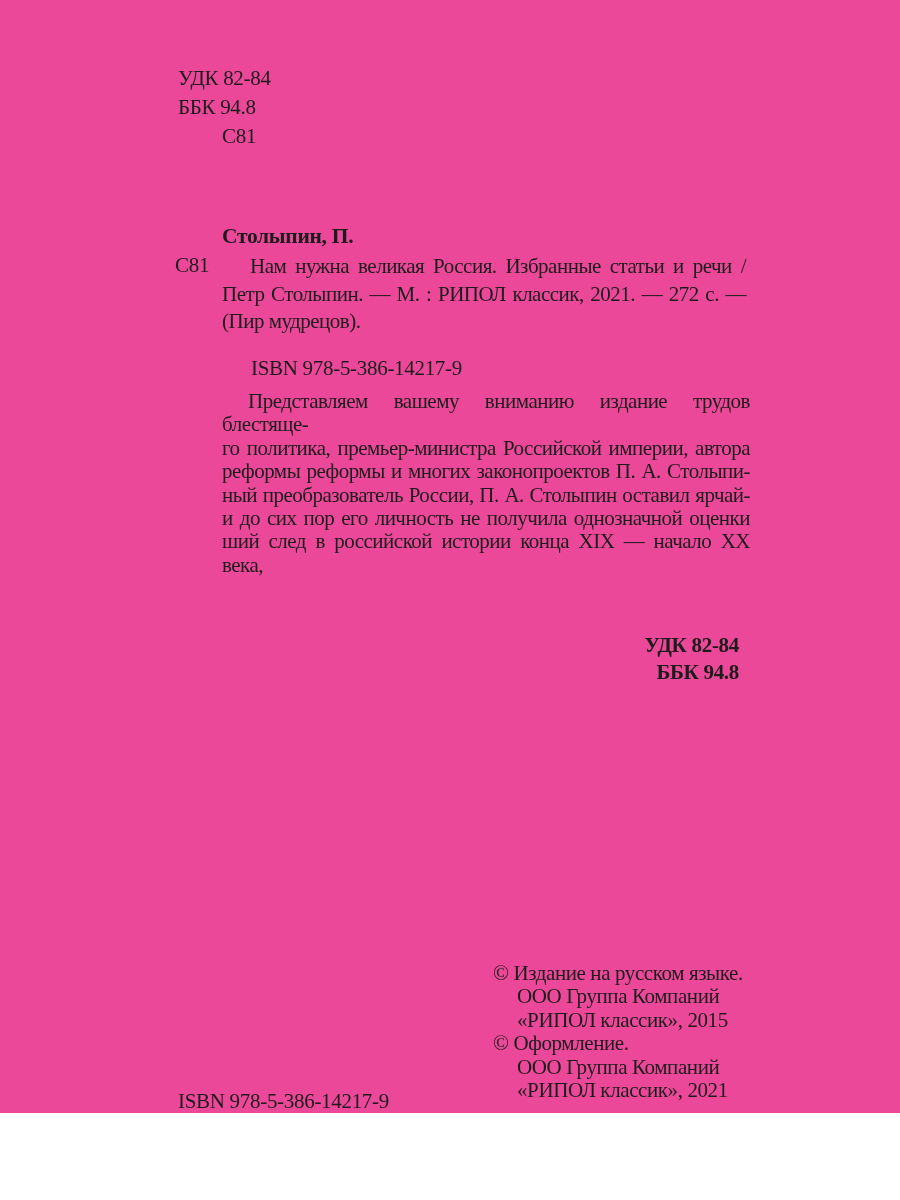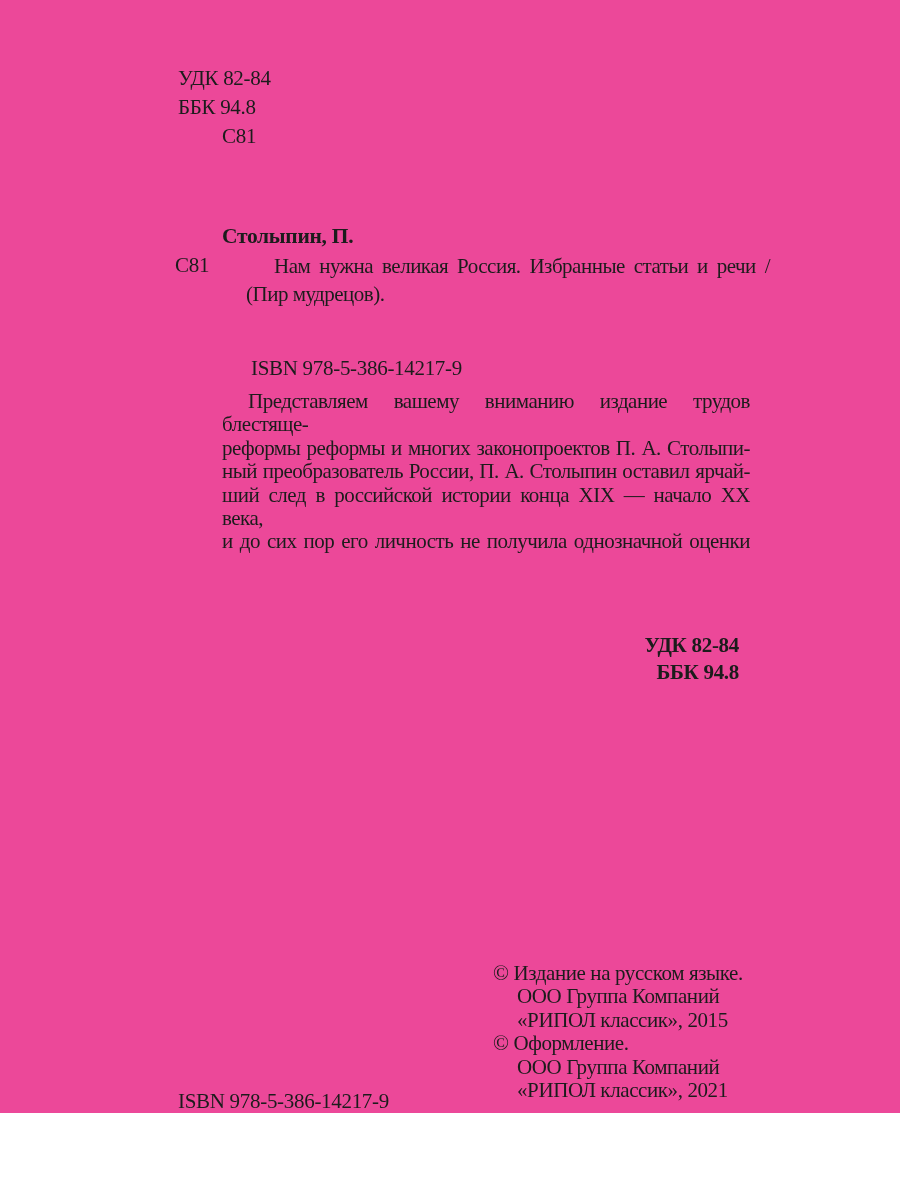--- a/index.html
+++ b/index.html
@@ -29,21 +29,21 @@
 
   
   .margin-code {
     left: 175px; top: 253px;
     font-size: 21px; letter-spacing: -0.3px;
   }
 
   
   .citation {
     left: 222px; top: 253px; width: 524px;
-    font-size: 21px; line-height: 27.5px; letter-spacing: -0.5px; margin-left: 24px;
+    font-size: 21px; line-height: 27.5px; letter-spacing: -0.5px;
   }
   .jline { text-align: justify; text-align-last: justify; }
   .citation .line-first { text-indent: 28px; }
 
   .isbn-top {
     left: 251px; top: 356px;
     font-size: 21px; letter-spacing: -0.3px;
   }
 
   
@@ -82,31 +82,33 @@
     <div>ББК 94.8</div>
     <div class="code-indent">С81</div>
   </div>
 
   <div class="abs author-heading">Столыпин, П.</div>
 
   <div class="abs margin-code">С81</div>
 
   <div class="abs citation">
     <div class="jline line-first">Нам нужна великая Россия. Избранные статьи и речи /</div>
+    <div class="jline">Петр Столыпин. — М. : РИПОЛ классик, 2021. — 272 с. —</div>
     <div>(Пир мудрецов).</div>
   </div>
 
   <div class="abs isbn-top">ISBN 978-5-386-14217-9</div>
 
   <div class="abs annotation">
     <div class="jline line-first">Представляем вашему вниманию издание трудов блестяще-</div>
+    <div class="jline">го политика, премьер-министра Российской империи, автора</div>
     <div class="jline">реформы реформы и многих законопроектов П. А. Столыпи-</div>
     <div class="jline">ный преобразователь России, П. А. Столыпин оставил ярчай-</div>
+    <div class="jline">и до сих пор его личность не получила однозначной оценки</div>
     <div class="jline">ший след в российской истории конца XIX — начало XX века,</div>
-    <div class="jline">и до сих пор его личность не получила однозначной оценки</div>
   </div>
 
   <div class="abs bottom-codes">
     <div>УДК 82-84</div>
     <div>ББК 94.8</div>
   </div>
 
   <div class="abs copyright">
     <div class="copy-entry">
       <div><span>©</span> <span>Издание на русском языке.</span></div>

